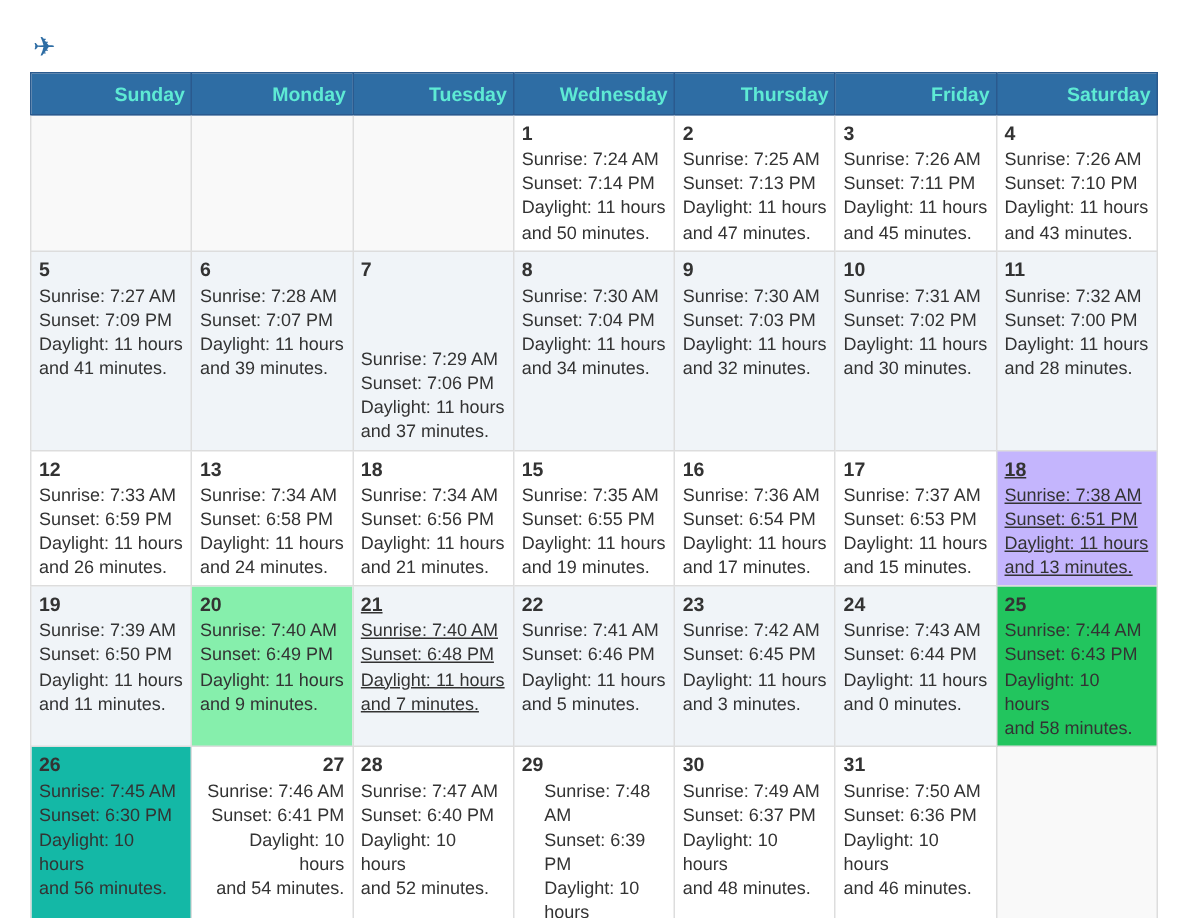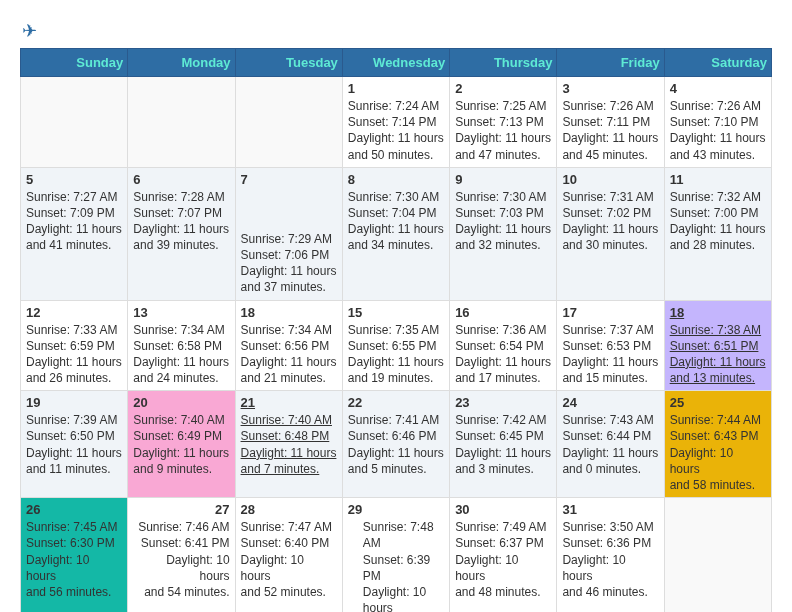--- a/index.html
+++ b/index.html
@@ -249,21 +249,21 @@
         </td>
       </tr>
       <tr>
         <td style="background: rgb(240, 244, 248);">
           <span class="day-number">19</span>
           <div class="day-info" style="white-space: pre-line;">Sunrise: 7:39 AM
 Sunset: 6:50 PM
 Daylight: 11 hours
 and 11 minutes.</div>
         </td>
-        <td style="background: #f9a8d4; margin-left: 48px;">
+        <td style="background: #86efac; margin-left: 48px;">
           <span class="day-number">20</span>
           <div class="day-info" style="white-space: pre-line;">Sunrise: 7:40 AM
 Sunset: 6:49 PM
 Daylight: 11 hours
 and 9 minutes.</div>
         </td>
         <td style="background: rgb(240, 244, 248); text-decoration: underline;">
           <span class="day-number">21</span>
           <div class="day-info" style="white-space: pre-line;">Sunrise: 7:40 AM
 Sunset: 6:48 PM
@@ -284,21 +284,21 @@
 Daylight: 11 hours
 and 3 minutes.</div>
         </td>
         <td style="background: rgb(240, 244, 248);">
           <span class="day-number">24</span>
           <div class="day-info" style="white-space: pre-line;">Sunrise: 7:43 AM
 Sunset: 6:44 PM
 Daylight: 11 hours
 and 0 minutes.</div>
         </td>
-        <td style="background: #eab308;">
+        <td style="background: #22c55e;">
           <span class="day-number">25</span>
           <div class="day-info" style="white-space: pre-line;">Sunrise: 7:44 AM
 Sunset: 6:43 PM
 Daylight: 10 hours
 and 58 minutes.</div>
         </td>
       </tr>
       <tr>
         <td style="background: #14b8a6;">
           <span class="day-number">26</span>
@@ -330,21 +330,21 @@
         </td>
         <td style="background: rgb(255, 255, 255);">
           <span class="day-number">30</span>
           <div class="day-info" style="white-space: pre-line;">Sunrise: 7:49 AM
 Sunset: 6:37 PM
 Daylight: 10 hours
 and 48 minutes.</div>
         </td>
         <td style="background: rgb(255, 255, 255);">
           <span class="day-number">31</span>
-          <div class="day-info" style="white-space: pre-line;">Sunrise: 3:50 AM
+          <div class="day-info" style="white-space: pre-line;">Sunrise: 7:50 AM
 Sunset: 6:36 PM
 Daylight: 10 hours
 and 46 minutes.</div>
         </td>
         <td class="empty-cell"></td>
       </tr>
     </tbody>
 </table>
 
 </body></html>

